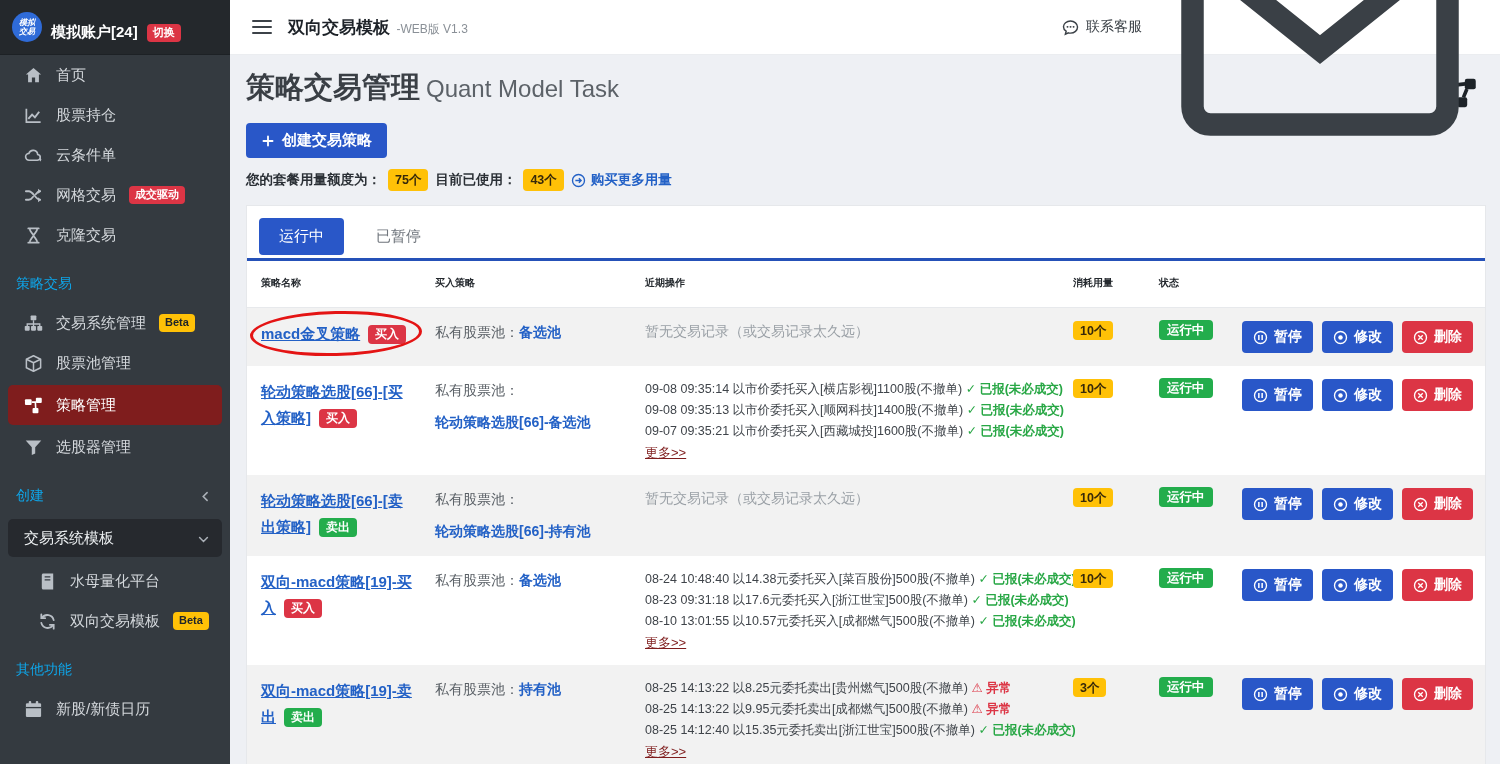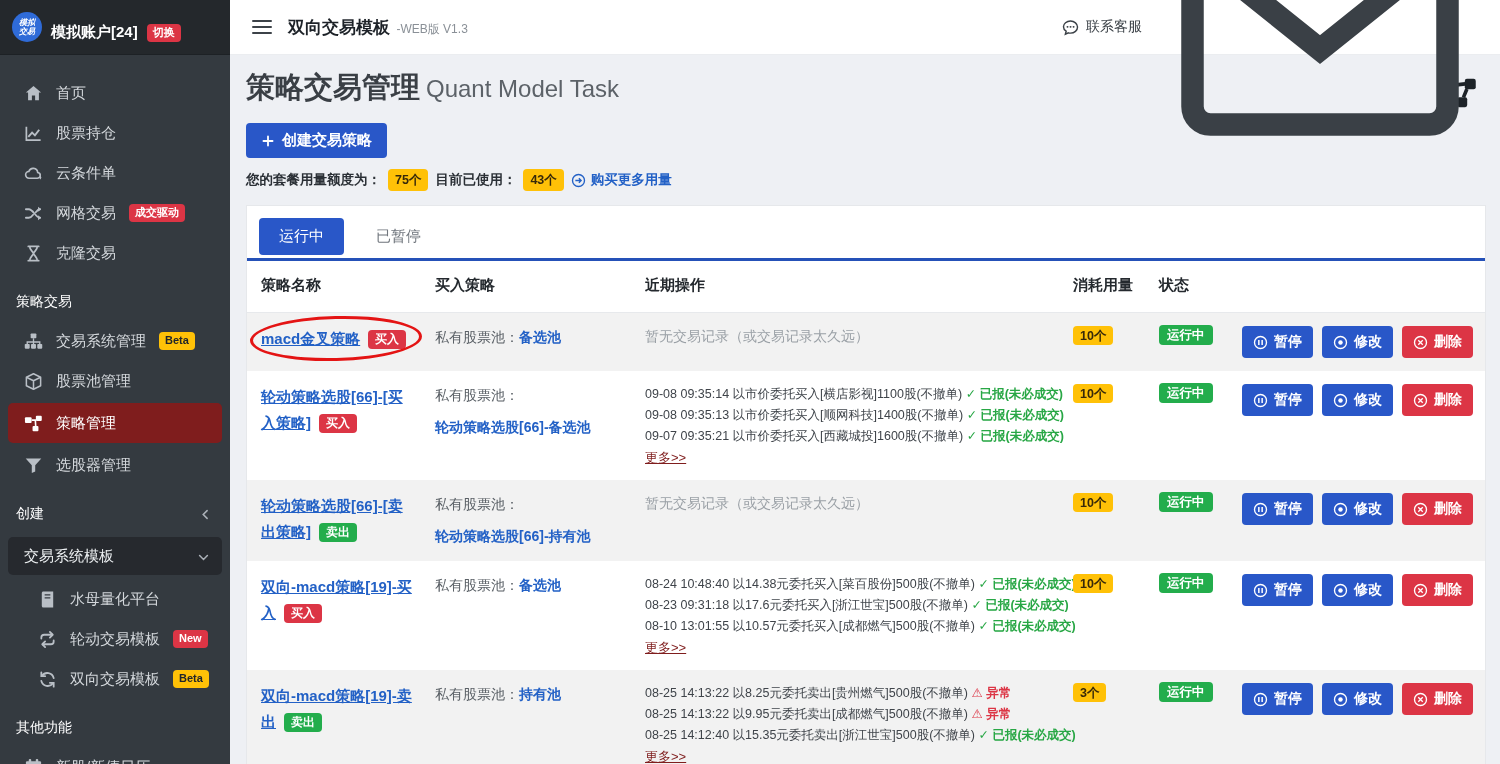--- a/index.html
+++ b/index.html
@@ -12,28 +12,28 @@
 
   
   .sidebar { width: 230px; min-width: 230px; background: #343a40; color: #ccd1d6; overflow: hidden; }
   .account-bar { height: 55px; background: #24282c; display: flex; align-items: flex-end; gap: 9px; padding: 12px 12px; border-bottom: 1px solid #1d2125; }
   .logo { width: 30px; height: 30px; border-radius: 50%; background: #2f6bd8; color: #fff; display: flex; flex-direction: column; align-items: center; justify-content: center; font-size: 8px; font-weight: 700; line-height: 1.15; flex: none; }
   .acct-name { color: #fff; font-weight: 700; font-size: 15px; }
   .badge { display: inline-block; border-radius: 4px; font-size: 11px; font-weight: 700; padding: 2px 6px; line-height: 1.25; white-space: nowrap; }
   .b-red { background: #dc3545; color: #fff; }
   .b-yellow { background: #ffc107; color: #212529; }
   .b-green { background: #23ad4c; color: #fff; }
-  .nav-pad { padding-top: 18px; }
+  .nav-pad { padding-top: 0; }
   .nav-item { height: 40px; display: flex; align-items: center; gap: 13px; padding: 0 12px 0 24px; font-size: 15px; color: #d4d8dc; cursor: pointer; }
   .nav-item .icn { width: 19px; height: 19px; flex: none; color: #b9bfc6; }
   .icn svg { width: 100%; height: 100%; display: block; }
   .nav-item.active { background: #7f1d1d; color: #fff; margin: 2px 8px; padding-left: 16px; border-radius: 5px; }
   .nav-item.active .icn { color: #fff; }
   .nav-item.sub { padding-left: 38px; }
-  .section { padding: 20px 16px 10px 16px; font-size: 14px; color: #ffffff; }
+  .section { padding: 20px 16px 10px 16px; font-size: 14px; color: #0ea5e9; }
   .section.flex { display: flex; justify-content: space-between; align-items: center; padding-right: 18px; }
   .chev { width: 13px; height: 13px; color: #aab0b7; }
   .tpl-head { margin: 4px 8px; background: #26292e; border-radius: 5px; height: 38px; display: flex; align-items: center; justify-content: space-between; padding: 0 12px 0 16px; color: #eef1f3; font-size: 15px; cursor: pointer; }
 
   
   .main { flex: 1; display: flex; flex-direction: column; min-width: 0; }
   .topbar { height: 55px; background: #fff; display: flex; align-items: center; justify-content: space-between; padding: 0 22px; border-bottom: 1px solid #ebedf0; flex: none; }
   .tb-left { display: flex; align-items: center; gap: 16px; }
   .burger { display: flex; flex-direction: column; gap: 3.5px; width: 20px; cursor: pointer; }
   .burger i { height: 2.5px; background: #3c4248; border-radius: 1px; display: block; }
@@ -56,21 +56,21 @@
   .buy-more { color: #2361c6; font-weight: 700; display: inline-flex; align-items: center; gap: 5px; cursor: pointer; }
   .buy-more .icn { width: 15px; height: 15px; }
 
   .card { margin-top: 14px; background: #fff; border: 1px solid #e6e8eb; }
   .tabs { padding: 12px 12px 3px; border-bottom: 3px solid #2551b8; display: flex; gap: 12px; align-items: center; }
   .tab { font-size: 15px; padding: 9px 20px; border-radius: 4px; cursor: pointer; }
   .tab.active { background: #2957c8; color: #fff; }
   .tab.inactive { color: #70767d; }
 
   table { width: 100%; border-collapse: collapse; table-layout: fixed; }
-  th { font-size: 15px; font-weight: 700; color: #24292e; text-align: left; padding: 15px 10px 17px; border-bottom: 1px solid #e7e9ec; background: #fff; }
+  th { font-size: 10px; font-weight: 700; color: #24292e; text-align: left; padding: 15px 10px 17px; border-bottom: 1px solid #e7e9ec; background: #fff; }
   th:first-child, td:first-child { padding-left: 14px; }
   td { vertical-align: top; padding: 13px 10px; font-size: 14px; }
   tr.odd td { background: #f2f2f2; }
   .name-wrap { position: relative; display: inline-block; max-width: 170px; line-height: 25px; }
   .s-link { color: #2361c6; font-weight: 700; font-size: 15px; text-decoration: underline; cursor: pointer; }
   .side-badge { font-size: 12px; padding: 2px 7px; margin-left: 4px; position: relative; top: -1px; }
   .annot { position: absolute; left: -11px; top: -10px; width: 172px; height: 45px; border: 3px solid #e41414; border-radius: 50%; transform: rotate(-1.5deg); pointer-events: none; }
   .pool-prefix { color: #5a6066; font-size: 14px; line-height: 23px; }
   .pool-link { color: #2361c6; font-weight: 700; font-size: 14px; cursor: pointer; line-height: 23px; }
   .pool-block { display: block; margin-top: 9px; }
@@ -208,32 +208,20 @@
           <span class="icn">
             <svg viewBox="0 0 20 20">
               <path d="M4 3.2C4 2.3 4.7 1.6 5.6 1.6H16v16.8H5.6A1.6 1.6 0 0 1 4 16.8z" fill="currentColor"></path>
               <path d="M7 5.2h6M7 8.2h6" stroke="#343a40" stroke-width="1.3"></path>
             </svg>
           </span>
           <span class="nav-label">水母量化平台</span>
         </div>
         <div class="nav-item sub">
           <span class="icn">
-            <svg viewBox="0 0 20 20" fill="none" stroke="currentColor" stroke-width="1.9" stroke-linecap="round" stroke-linejoin="round">
-              <path d="M3.5 9V8a3 3 0 0 1 3-3h8.5"></path>
-              <path d="M12.5 2 15.5 5l-3 3"></path>
-              <path d="M16.5 11v1a3 3 0 0 1-3 3H5"></path>
-              <path d="M7.5 18 4.5 15l3-3"></path>
-            </svg>
-          </span>
-          <span class="nav-label">轮动交易模板</span>
-          <span class="badge b-red">New</span>
-        </div>
-        <div class="nav-item sub">
-          <span class="icn">
             <svg viewBox="0 0 20 20" fill="none" stroke="currentColor" stroke-width="1.9" stroke-linecap="round">
               <path d="M16.5 8.5A6.8 6.8 0 0 0 4.2 6.2"></path>
               <path d="M3.5 2.5v4h4"></path>
               <path d="M3.5 11.5a6.8 6.8 0 0 0 12.3 2.3"></path>
               <path d="M16.5 17.5v-4h-4"></path>
             </svg>
           </span>
           <span class="nav-label">双向交易模板</span>
           <span class="badge b-yellow">Beta</span>
         </div>

